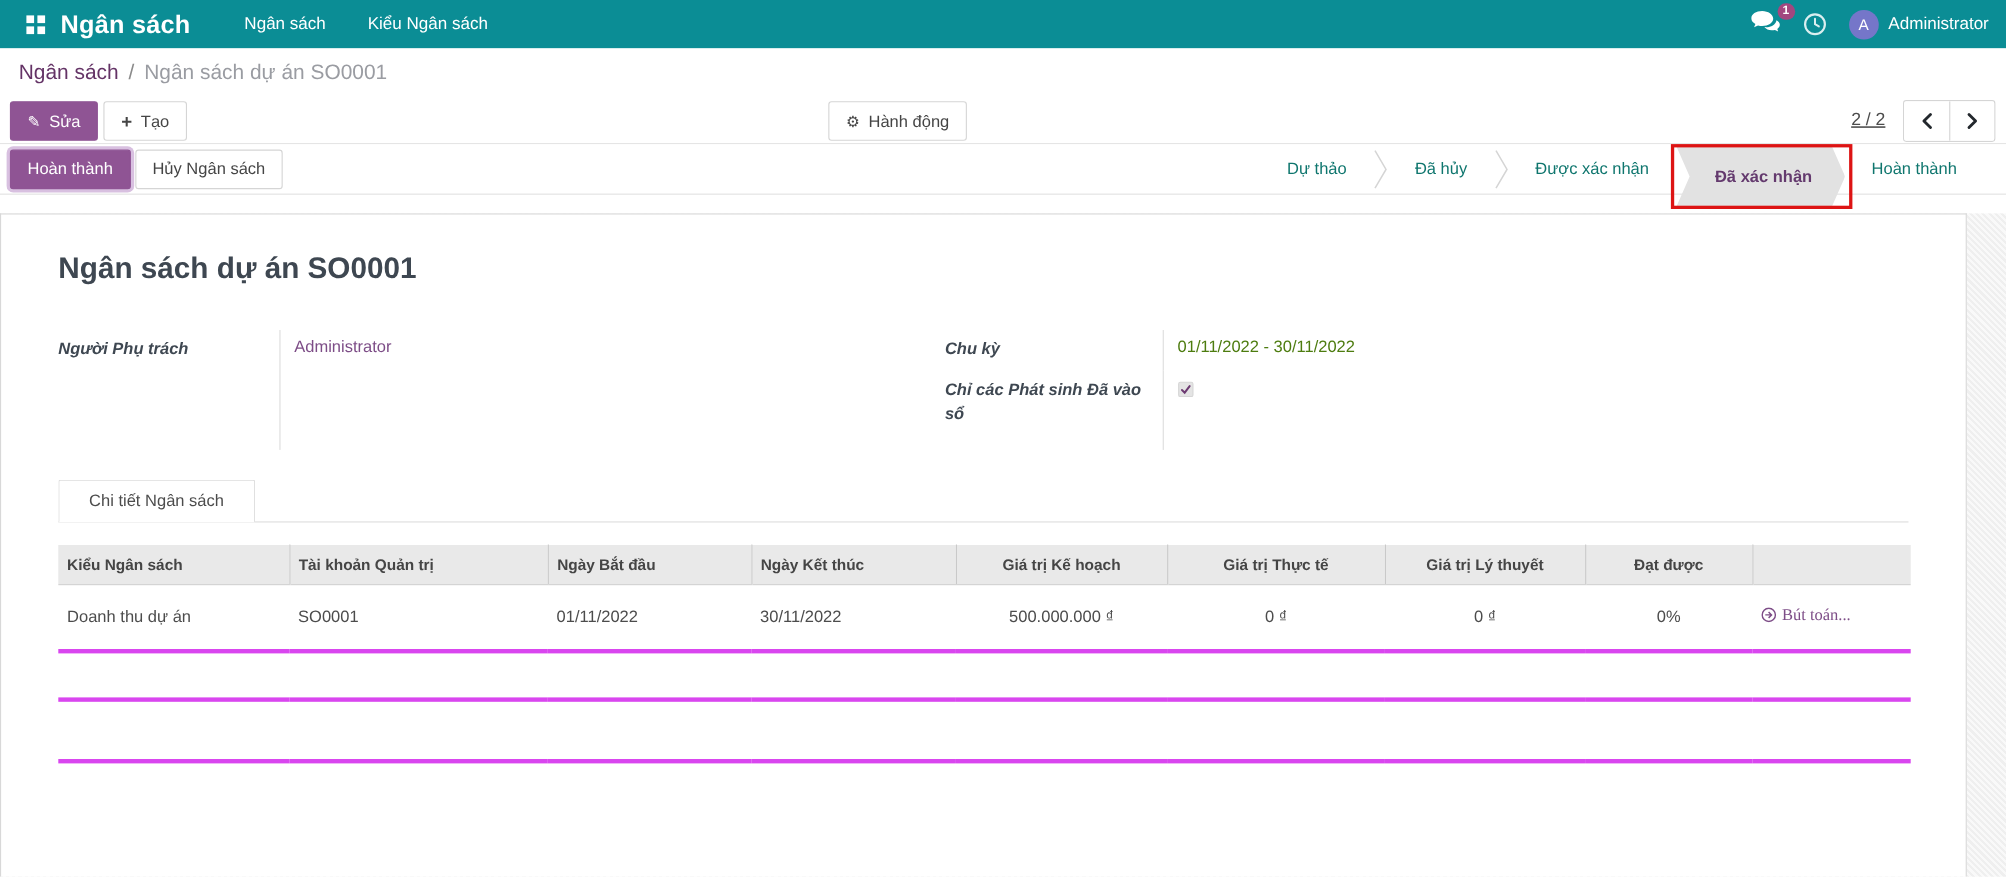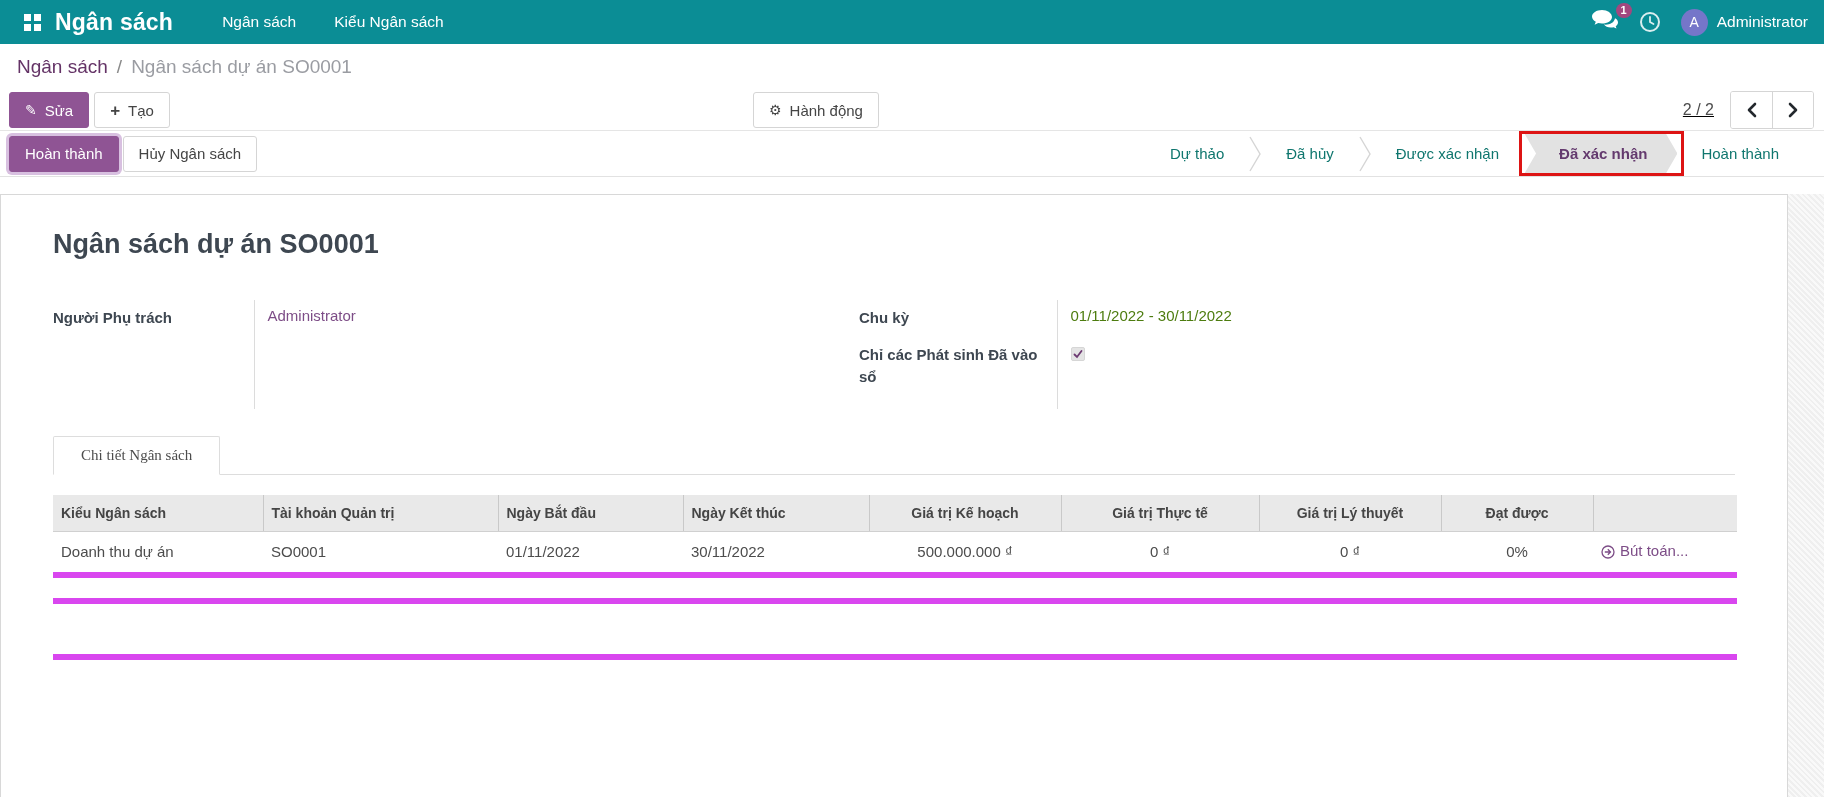--- a/index.html
+++ b/index.html
@@ -36,57 +36,57 @@
   .pager-btns { display:flex; border:1px solid #d5d5d5; border-radius:3px; overflow:hidden; }
   .pager-btn { width:41px; height:36px; display:flex; align-items:center; justify-content:center; background:#fff; cursor:pointer; }
   .pager-btn + .pager-btn { border-left:1px solid #d5d5d5; }
 
   
   .statusbar { height:47px; border-top:1px solid #e5e5e5; border-bottom:1px solid #e2e2e2; background:#fff; display:flex; align-items:center; padding:0 9px; }
   .ring { box-shadow:0 0 0 3px #d8c0e0; }
   .steps { margin-left:auto; display:flex; align-items:stretch; height:45px; margin-right:12px; }
   .step { display:flex; align-items:center; padding:0 24px; font-size:15px; color:#0f766e; cursor:pointer; }
   .step-sep { display:flex; align-items:center; }
-  .step-active-wrap { position:relative; display:flex; height:45px; }
+  .step-active-wrap { position:relative; display:flex; height:59px; }
   .step-active { background:#e2e2e2; color:#643a6e; font-weight:700; padding:0 30px 0 36px; display:flex; align-items:center; font-size:15px; cursor:pointer;
     clip-path:polygon(0 0, calc(100% - 13px) 0, 100% 50%, calc(100% - 13px) 100%, 0 100%, 13px 50%); }
   .annotation-box { position:absolute; top:0; bottom:0; left:-4px; right:-7px; border:3px solid #dd1414; pointer-events:none; z-index:4; }
 
   
   .content { height:620px; background:repeating-linear-gradient(45deg,#efefef 0 2px,#f9f9f9 2px 4px); }
   .sheet { margin:17px 36px 0 0; background:#fff; border:1px solid #d8d8d8; border-bottom:none; height:603px; padding:26px 52px 0 52px; overflow:hidden; }
   .sheet-title { font-size:27px; font-weight:700; color:#3e4751; margin-top:8px; }
 
   .field-groups { display:flex; margin-top:40px; }
   .group { display:table; border-collapse:collapse; }
   .group-left { flex:0 0 806px; }
   .group-right { flex:1; }
   .frow { display:table-row; }
-  .flabel { display:table-cell; font-weight:700; color:#3e4751; font-size:15px; padding:7px 12px 7px 0; vertical-align:top; border-right:1px solid #dcdcdc; line-height:1.5; }
+  .flabel { display:table-cell; font-weight:700; color:#3e4751; font-size:15px; padding:7px 12px 7px 0; vertical-align:top; border-right:1px solid #dcdcdc; line-height:1.5;font-style:italic; }
   .group-left .flabel { width:201px; }
   .group-right .flabel { width:198px; }
   .fvalue { display:table-cell; font-size:15px; color:#4d7c0f; padding:7px 0 7px 13px; vertical-align:top; }
   .tall { height:108px; }
   .row-period { height:36px; }
   .row-check { height:72px; }
   .link-value { color:#7d4d87; cursor:pointer; }
   .checkbox { width:14px; height:14px; background:#e4e4e4; border:1px solid #d6d6d6; border-radius:2px; display:flex; align-items:center; justify-content:center; margin-top:3px; cursor:pointer; }
 
   
   .tabs { margin-top:27px; border-bottom:1px solid #ddd; display:flex; }
-  .tab { padding:10px 27px; font-size:15px; color:#4c4c4c; background:#fff; border:1px solid #ddd; border-bottom:1px solid #fff; margin-bottom:-1px; border-radius:2px 2px 0 0; cursor:pointer;font-family:Liberation Serif, serif; }
+  .tab { padding:10px 27px; font-size:15px; color:#4c4c4c; background:#fff; border:1px solid #ddd; border-bottom:1px solid #fff; margin-bottom:-1px; border-radius:2px 2px 0 0; cursor:pointer; }
 
   
   table.lines { width:100%; border-collapse:collapse; table-layout:fixed; margin-top:20px; }
   .lines th { background:#e9e9e9; font-size:14px; font-weight:700; color:#454545; text-align:left; padding:10px 8px; border-left:1px solid #c9c9c9; border-bottom:1px solid #d0d0d0; white-space:nowrap; overflow:hidden; cursor:pointer; }
   .lines th:first-child { border-left:none; }
   .lines th.num, .lines td.num { text-align:center; }
-  .lines tbody td { font-size:15px; color:#4c4c4c; padding:10px 8px; border-bottom:6px solid #d946ef; white-space:nowrap; overflow:hidden; }
+  .lines tbody td { font-size:15px; color:#4c4c4c; padding:20px 8px; border-bottom:4px solid #d946ef; white-space:nowrap; overflow:hidden; }
   .lines tbody tr { cursor:pointer; }
-  .link-cell { color:#7d4d87; display:inline-flex; align-items:flex-end; gap:5px; cursor:pointer; }
+  .link-cell { color:#7d4d87; display:inline-flex; align-items:flex-start; gap:5px; cursor:pointer;font-family:Liberation Serif, serif; }
   .empty-line td { height:18px; padding:0; border-bottom:1px solid #e8e8e8; }
   .spacer-line td { height:56px; padding:0; border:none; }
   .totals td { background:#e9e9e9; font-size:15px; font-weight:700; color:#454545; padding:10px 8px; border:none; }
 </style>
 </head>
 <body>
 
 <div class="topbar">
   <div class="apps-icon">
     <span></span>

